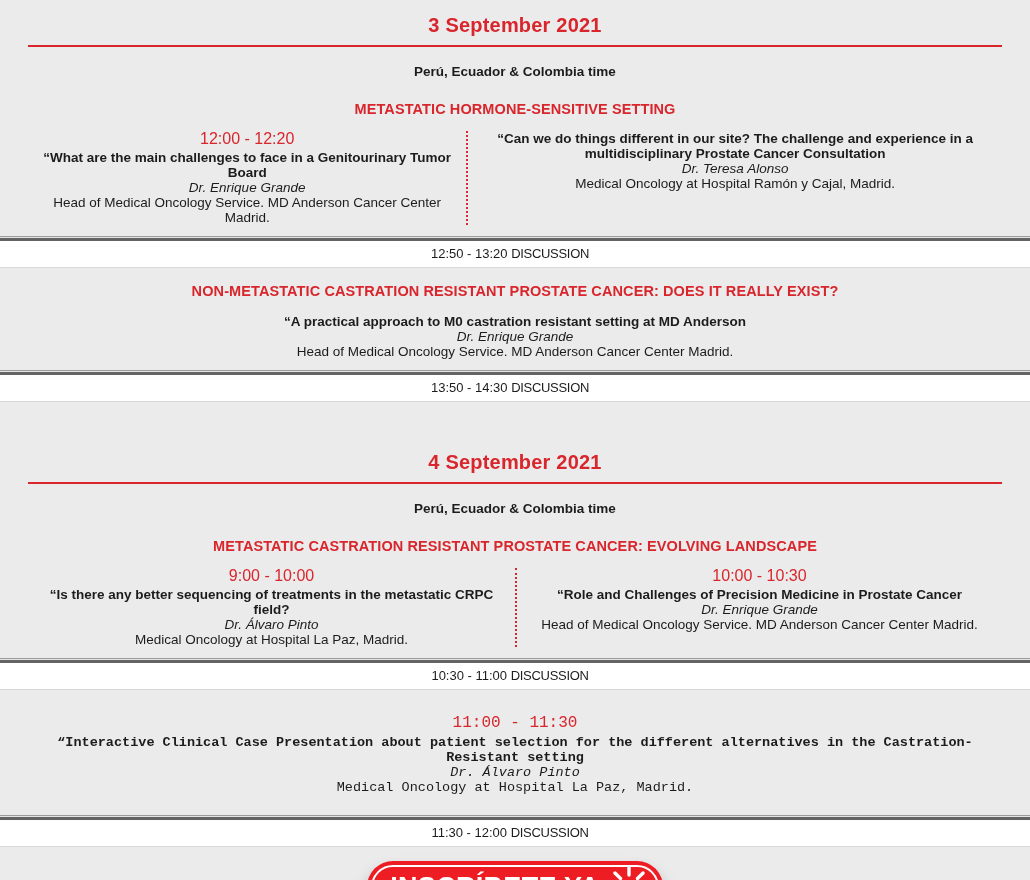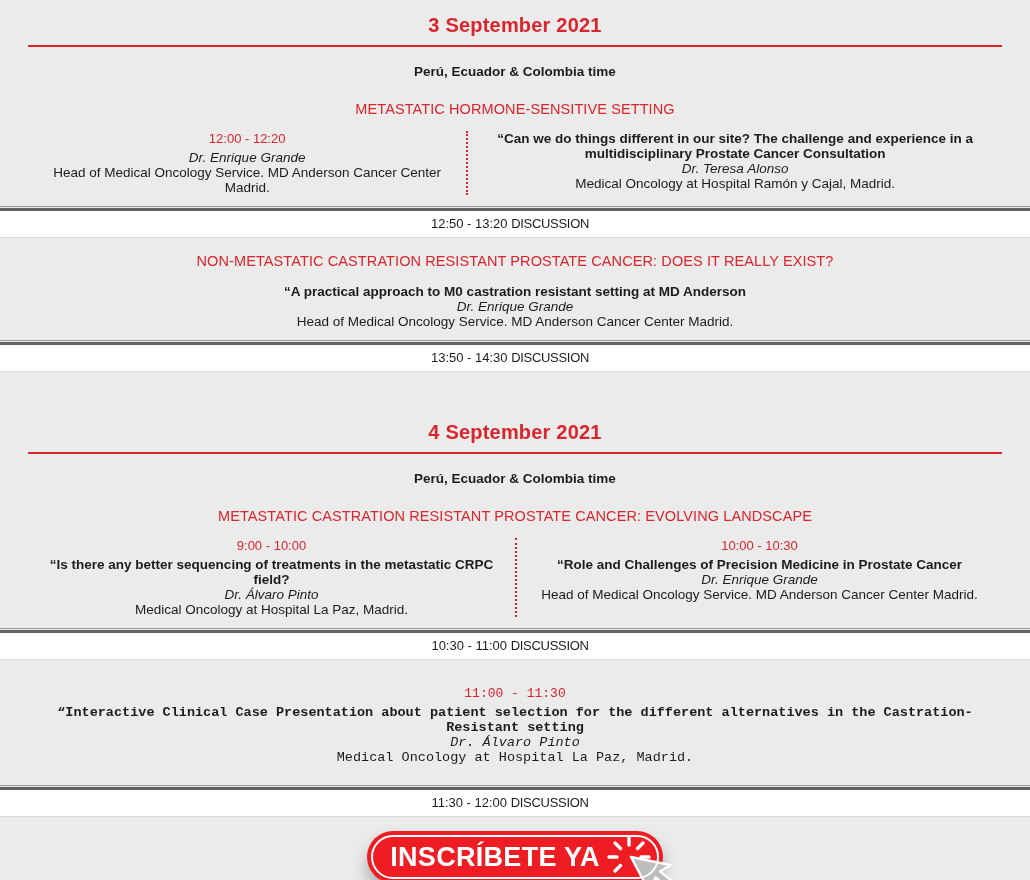--- a/index.html
+++ b/index.html
@@ -26,32 +26,32 @@
   .day-rule{
     border:none;border-top:2px solid var(--red);
     margin:8px 28px 0 28px;
   }
   .timezone{
     margin-top:17px;text-align:center;
     font-size:13.5px;font-weight:bold;
   }
   .section-heading{
     margin:22px 20px 0 20px;text-align:center;
-    color:var(--red);font-size:14.5px;font-weight:normal;letter-spacing:.1px;
+    color:var(--red);font-size:14.5px;font-weight:bold;letter-spacing:.1px;
   }
 
   .columns{display:flex;margin:14px 28px 0 28px;align-items:stretch;}
   .col{text-align:center;padding:0 14px;font-size:13.5px;line-height:15px;}
   .cols-d1 .col-left{width:45%;}
   .cols-d1 .col-right{width:55%;}
   .cols-d2 .col-left{width:50%;}
   .cols-d2 .col-right{width:50%;}
   .col-right{border-left:2px dotted var(--red);}
 
-  .time{color:var(--red);font-size:13px;margin-bottom:4px;}
+  .time{color:var(--red);font-size:16px;margin-bottom:4px;}
   .talk-title{font-weight:bold;}
   .speaker{font-style:italic;}
   .affiliation{}
 
   .single-talk{margin:15px 28px 0 28px;text-align:center;font-size:13.5px;line-height:15px;}
 
   .discussion-bar{margin-top:11px;}
   .groove{
     height:5px;
     background:linear-gradient(to bottom,#9b9b9b 0 1px,#e4e4e4 1px 2px,#636363 2px 5px);
@@ -104,20 +104,21 @@
   <section class="day day-1">
     <h1 class="day-title">3 September 2021</h1>
     <hr class="day-rule">
     <div class="timezone">Perú, Ecuador &amp; Colombia time</div>
 
     <h2 class="section-heading">METASTATIC HORMONE-SENSITIVE SETTING</h2>
 
     <div class="columns cols-d1">
       <div class="col col-left">
         <div class="time">12:00 - 12:20</div>
+        <div class="talk-title">“What are the main challenges to face in a Genitourinary Tumor Board</div>
         <div class="speaker">Dr. Enrique Grande</div>
         <div class="affiliation">Head of Medical Oncology Service. MD Anderson Cancer Center Madrid.</div>
       </div>
       <div class="col col-right">
         <div class="talk-title">“Can we do things different in our site? The challenge and experience in a multidisciplinary Prostate Cancer Consultation</div>
         <div class="speaker">Dr. Teresa Alonso</div>
         <div class="affiliation">Medical Oncology at Hospital Ramón y Cajal, Madrid.</div>
       </div>
     </div>
 

